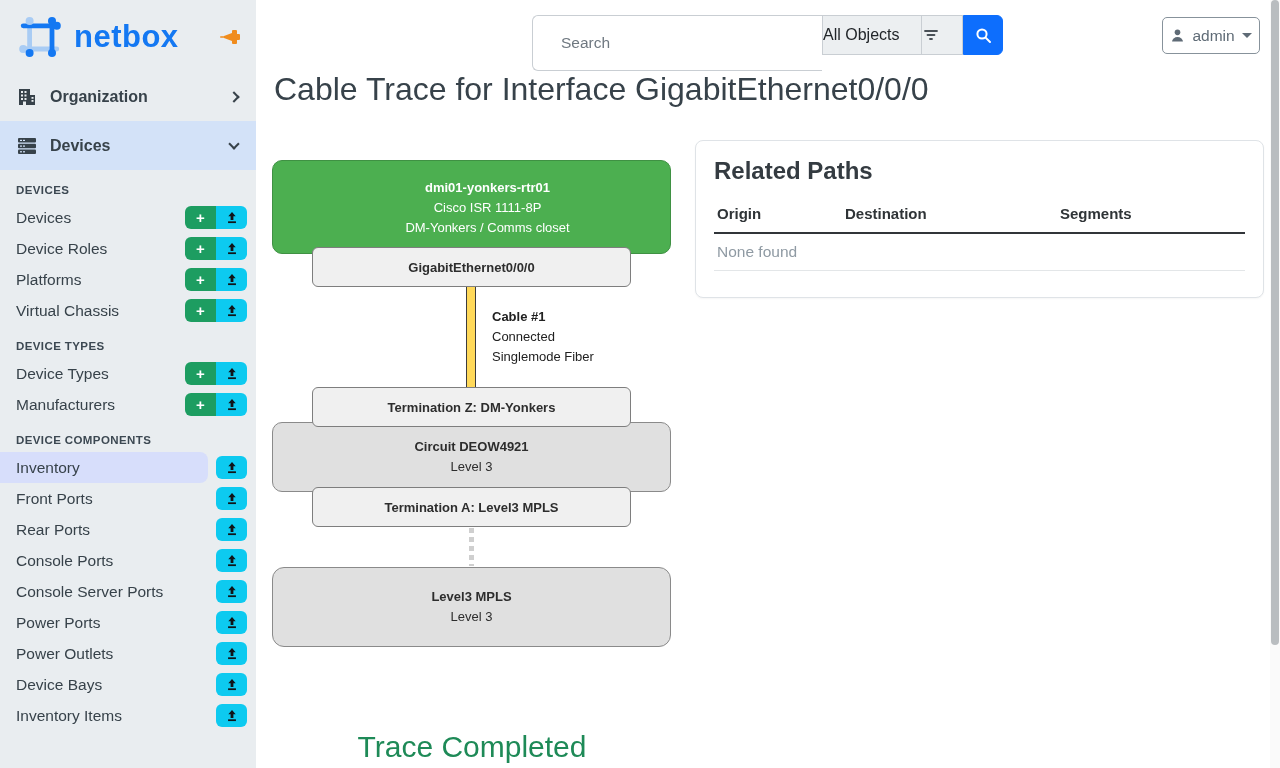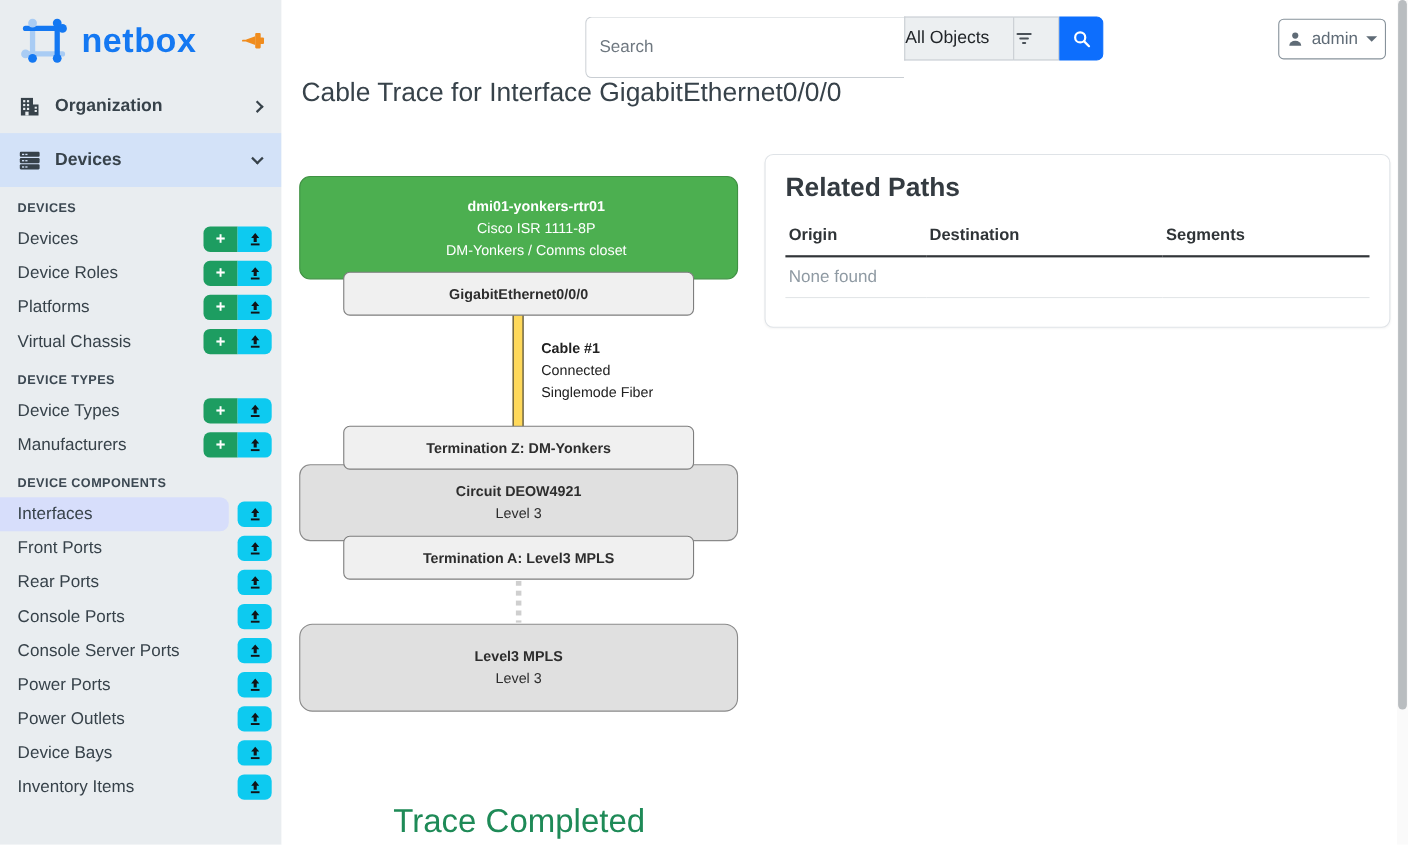--- a/index.html
+++ b/index.html
@@ -31,31 +31,31 @@
   .mini-btn.add { background:#1d9d61; border-radius:6px 0 0 6px; color:#fff; font-size:15px; font-weight:bold; }
   .mini-btn.imp { background:#0dcaf0; border-radius:0 6px 6px 0; }
   .mini-btn.imp.solo { border-radius:6px; }
   .side-row-wrap { position:relative; }
 
   
   .main { position:absolute; left:256px; top:0; width:1024px; height:768px; background:#fff; }
 
   
   .search-group { position:absolute; left:276px; top:15px; height:40px; display:flex; }
-  .search-input { width:290px; height:56px; border:1px solid #c9ced3; border-right:none; border-radius:6px 0 0 6px; padding:0 12px; font-size:15.5px; color:#0f766e; font-family:inherit; }
+  .search-input { width:290px; height:56px; border:1px solid #c9ced3; border-right:none; border-radius:6px 0 0 6px; padding:0 28px; font-size:15.5px; color:#0f766e; font-family:inherit; }
   .search-input::placeholder { color:#6f7880; }
   .seg { height:40px; background:#eceff1; border:1px solid #c9ced3; display:flex; align-items:center; justify-content:flex-start; }
   .seg.scope { width:99px; font-size:16px; color:#212529; border-right:none; cursor:pointer; }
   .seg.filter { width:42px; cursor:pointer; }
   .search-btn { width:40px; height:40px; background:#0d6efd; border:1px solid #0d6efd; border-radius:0 6px 6px 0; display:flex; align-items:center; justify-content:center; cursor:pointer; }
 
   .user-btn { position:absolute; left:906px; top:17px; width:98px; height:37px; border:1.5px solid #87929b; border-radius:5px; display:flex; align-items:center; justify-content:center; gap:7px; color:#5f6b76; font-size:15.5px; cursor:pointer; background:#fff; }
   .caret-down { width:0; height:0; border-left:5px solid transparent; border-right:5px solid transparent; border-top:5px solid #5f6b76; }
 
-  .page-title { position:absolute; left:18px; top:71px; font-size:24px; font-weight:400; color:#37424a; }
+  .page-title { position:absolute; left:18px; top:71px; font-size:32px; font-weight:400; color:#37424a; }
 
   
   .diagram { position:absolute; left:16px; top:160px; width:400px; height:608px; }
   .tbox { position:absolute; text-align:center; font-size:13px; color:#2d2d2d; }
   .box-device { left:0; top:0; width:399px; height:94px; background:#4caf50; border:1px solid #3f9143; border-radius:10px; color:#fff; padding-top:17px; line-height:20px;padding-left:32px; }
   .box-device .bname { font-weight:bold; }
   .box-attach { left:40px; width:319px; height:40px; background:#f0f0f0; border:1px solid #7e7e7e; border-radius:6px; display:flex; align-items:center; justify-content:center; font-weight:bold; z-index:3; }
   .box-iface { top:87px; }
   .box-termz { top:227px; }
   .box-terma { top:327px; }
@@ -247,21 +247,21 @@
                 <path d="M8 1 L12.2 6 H9.6 V10.2 H6.4 V6 H3.8 Z" fill="#101418"></path>
                 <rect x="3.5" y="11.8" width="9" height="2" fill="#101418"></rect>
               </svg>
             </span>
           </span>
         </div>
       </div>
       <div class="section-title">DEVICE COMPONENTS</div>
       <div class="side-row-wrap">
         <div class="side-row active-pill">
-          <span class="row-label">Interfaces</span>
+          <span class="row-label">Inventory</span>
           <span class="btn-group">
             <span class="mini-btn imp solo">
               <svg width="14" height="14" viewBox="0 0 16 16">
                 <path d="M8 1 L12.2 6 H9.6 V10.2 H6.4 V6 H3.8 Z" fill="#101418"></path>
                 <rect x="3.5" y="11.8" width="9" height="2" fill="#101418"></rect>
               </svg>
             </span>
           </span>
         </div>
       </div>

